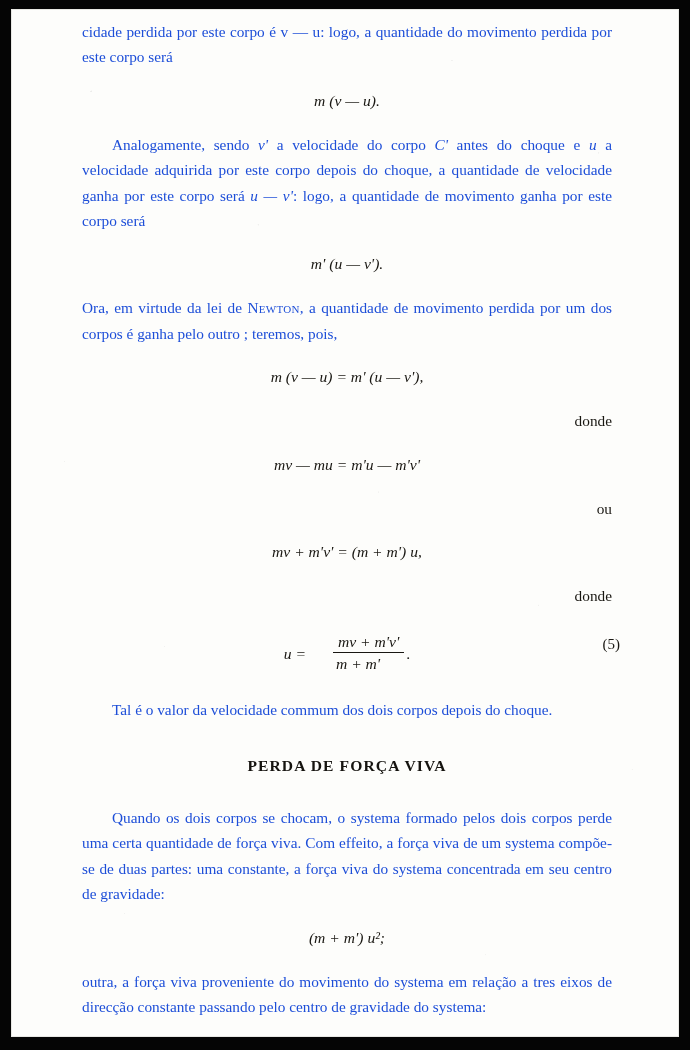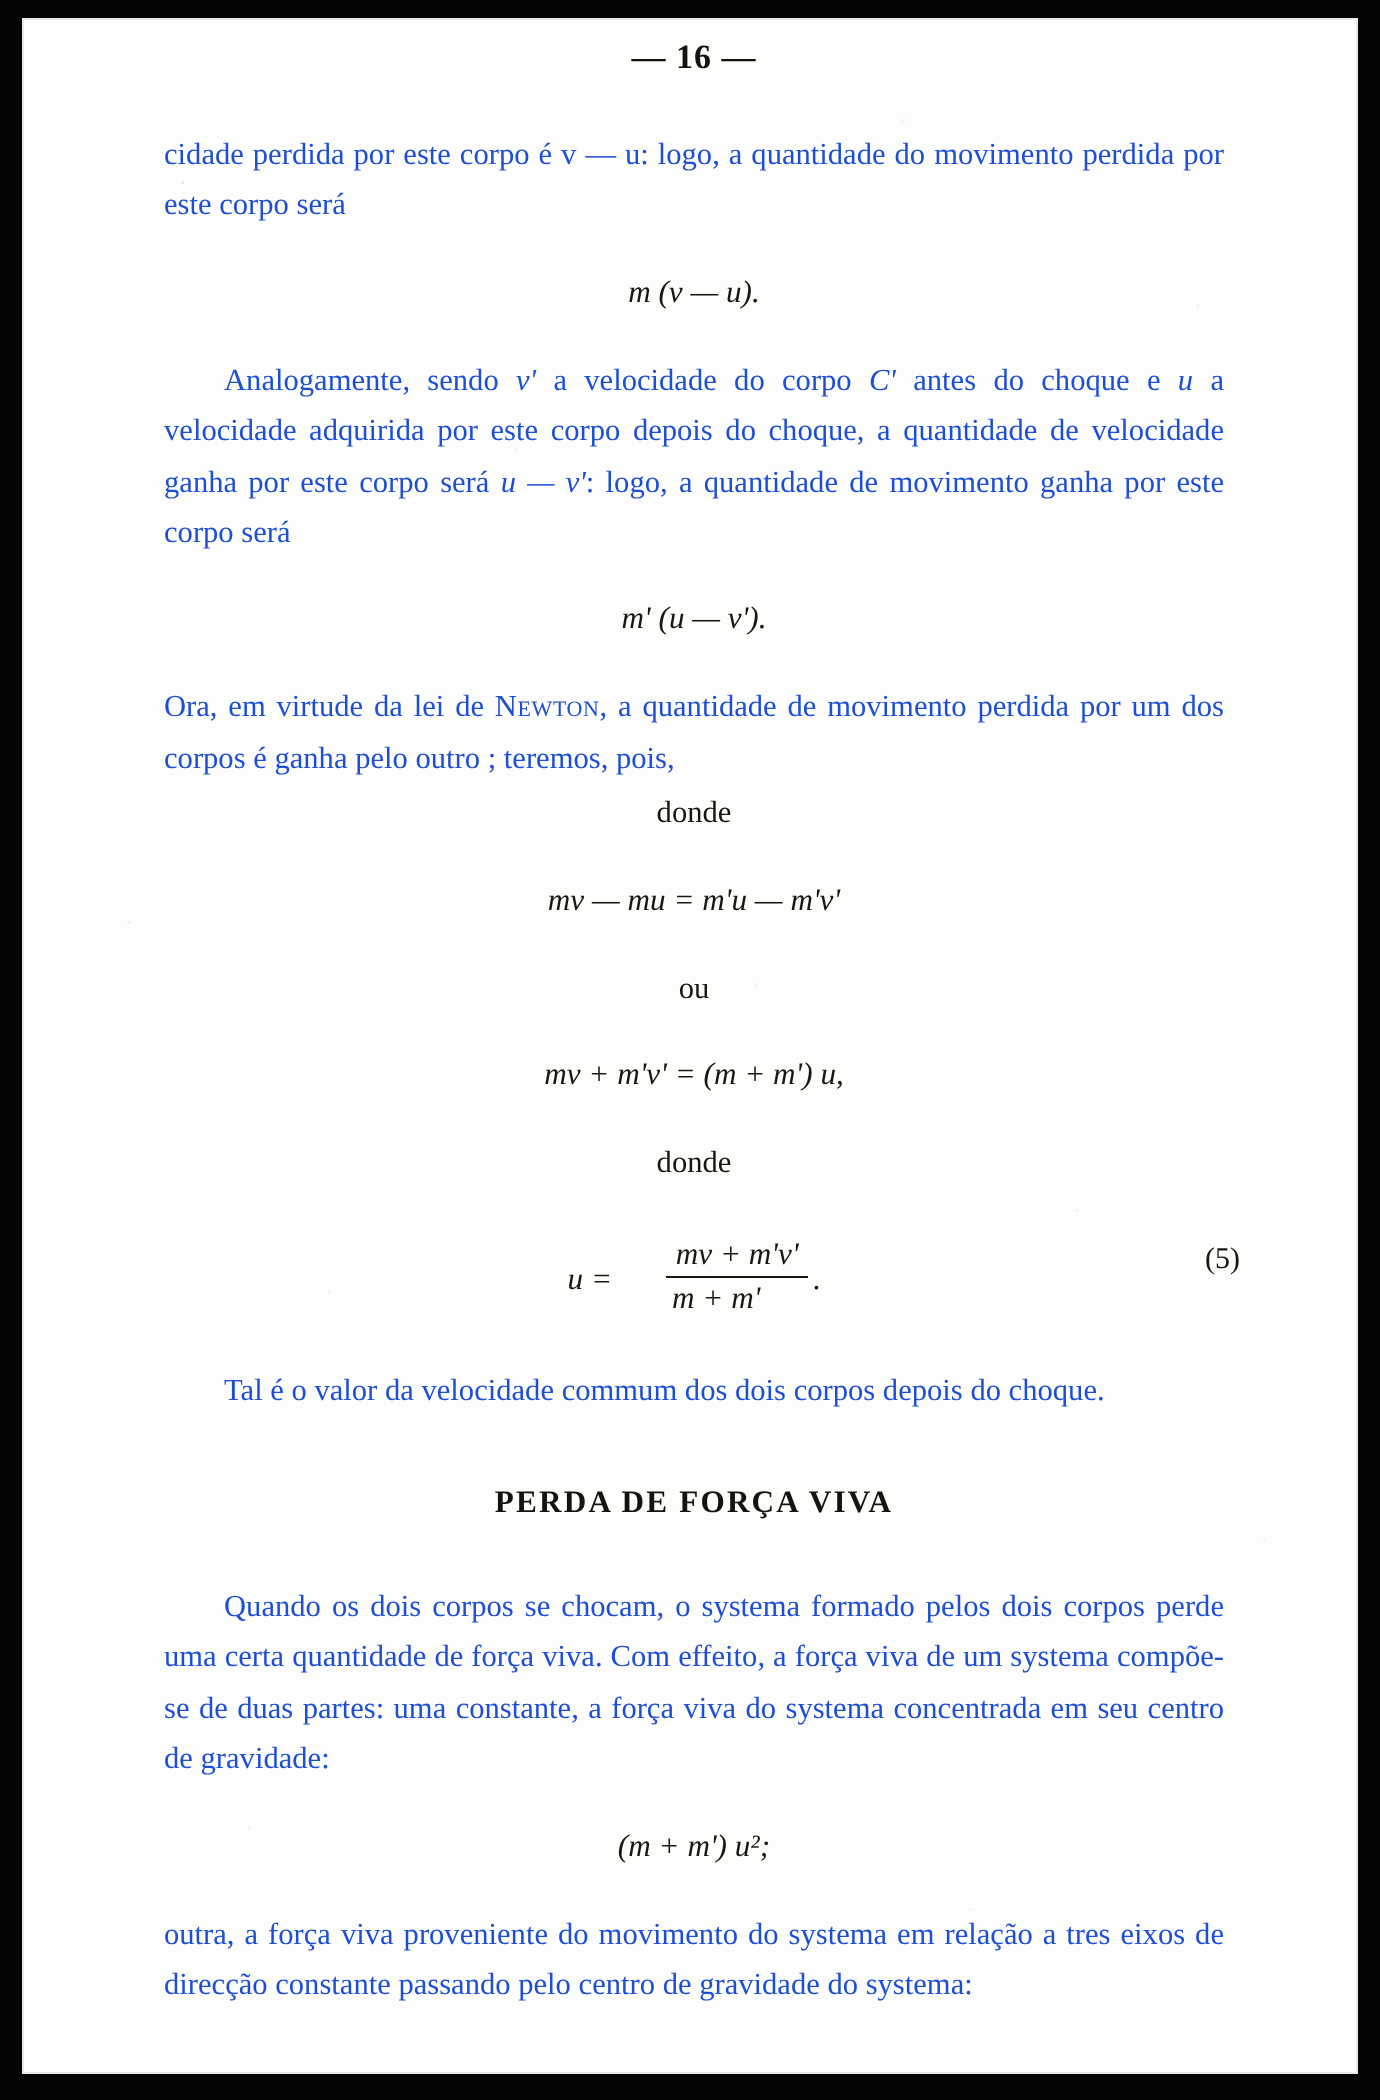--- a/index.html
+++ b/index.html
@@ -103,21 +103,21 @@
     right: -8px;
     font-style: normal;
     font-size: 15px;
   }
 
   .lead-word {
     font-size: 15.3px;
     line-height: 25.4px;
     color: #191712;
     margin: 0;
-    text-align: center;
+    text-align: right;
   }
 
   
   .m { font-style: italic; }
   .m-up { font-style: normal; }
 
   
   .frac {
     display: inline-block;
     vertical-align: -0.62em;
@@ -148,32 +148,32 @@
 </style>
 </head>
 <body>
 
 <div id="scan-frame">
   <div id="page-sheet">
     <div id="paper-grain"></div>
 
     <div id="text-column">
 
-      <div class="folio">— 16 —</div>
 
       <p class="body-par">cidade perdida por este corpo é v — u: logo, a quantidade do movimento perdida por este corpo será</p>
 
       <div class="eq-line">m (v — u).</div>
 
       <p class="body-par indent"><span>Analogamente, sendo </span><span class="m">v'</span><span> a velocidade do corpo </span><span class="m">C'</span><span> antes do choque e </span><span class="m">u</span><span> a velocidade adquirida por este corpo depois do choque, a quantidade de velocidade ganha por este corpo será </span><span class="m">u — v'</span><span>: logo, a quantidade de movimento ganha por este corpo será</span></p>
 
       <div class="eq-line">m' (u — v').</div>
 
       <p class="body-par"><span>Ora, em virtude da lei de </span><span class="keyword">Newton</span><span>, a quantidade de movimento perdida por um dos corpos é ganha pelo outro ; teremos, pois,</span></p>
 
+      <div class="eq-line">m (v — u) = m' (u — v'),</div>
 
       <p class="lead-word">donde</p>
 
       <div class="eq-line">mv — mu = m'u — m'v'</div>
 
       <p class="lead-word">ou</p>
 
       <div class="eq-line">mv + m'v' = (m + m') u,</div>
 
       <p class="lead-word">donde</p>

